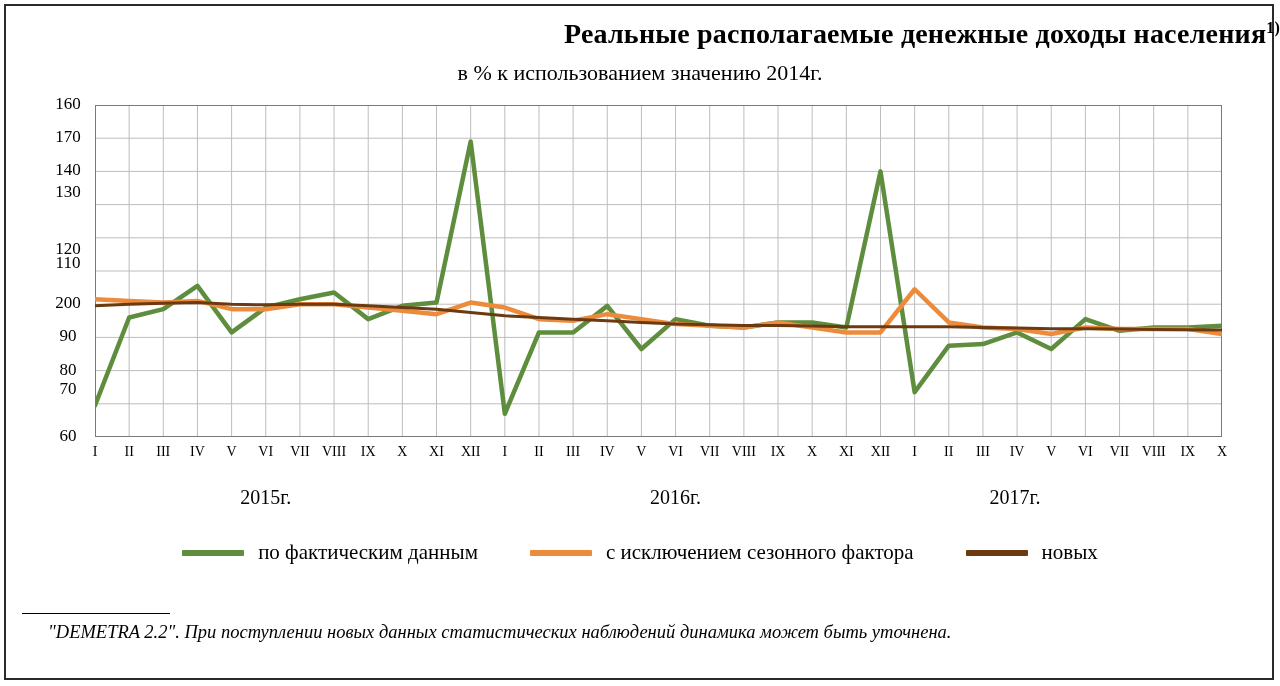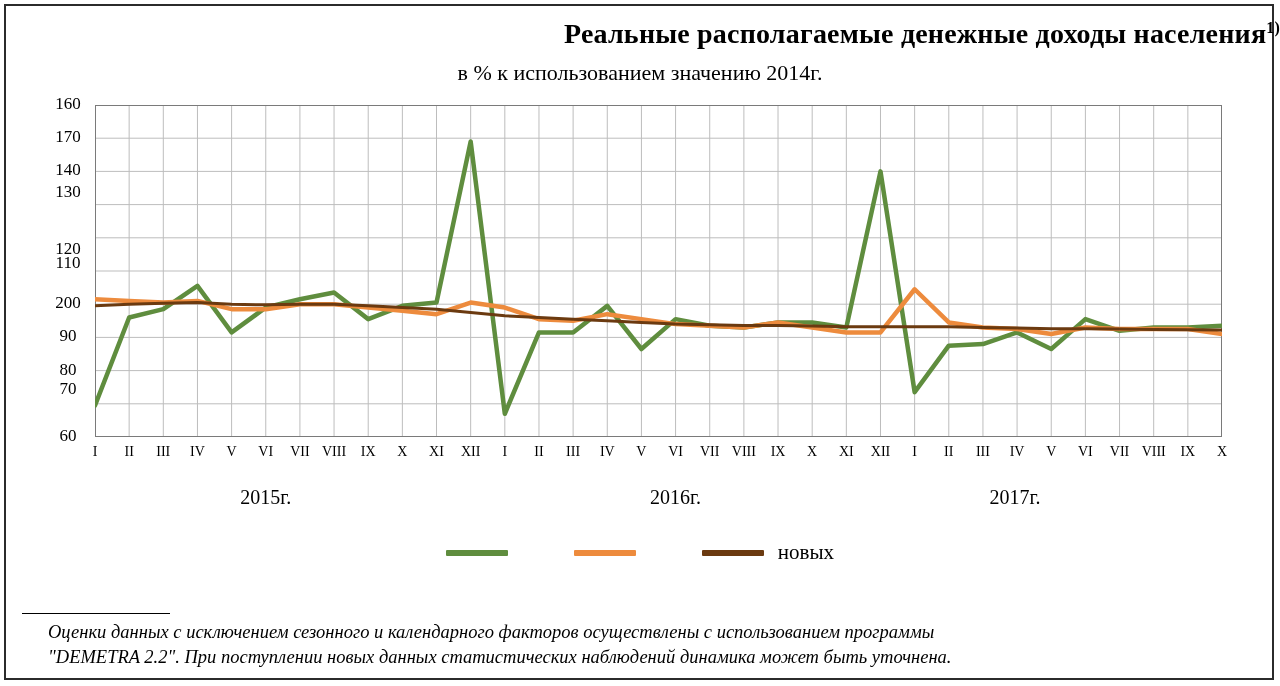--- a/index.html
+++ b/index.html
@@ -264,28 +264,29 @@
 
 <div id="year-labels">
     <div class="year-label" style="left: 265.758px;">2015г.</div>
     <div class="year-label" style="left: 675.576px;">2016г.</div>
     <div class="year-label" style="left: 1015px;">2017г.</div>
   </div>
 
 <div class="legend" id="legend">
     <div class="legend-item">
       <span class="legend-swatch" style="background: rgb(95, 141, 62);"></span>
+      <span class="legend-label">по фактическим  данным</span>
     </div>
     <div class="legend-item">
       <span class="legend-swatch" style="background: rgb(237, 139, 61);"></span>
+      <span class="legend-label">с исключением  сезонного фактора</span>
     </div>
     <div class="legend-item">
       <span class="legend-swatch" style="background: rgb(107, 58, 16);"></span>
       <span class="legend-label">новых</span>
     </div>
   </div>
 
 <div class="footnote-rule"></div>
 <div class="footnote">
 
-  <span class="footnote-body">Оценки  данных  с исключением  сезонного  и календарного  факторов  осуществлены  с  использованием  программы</span>
   <span class="footnote-line2">"DEMETRA 2.2". При поступлении новых данных статистических наблюдений динамика может быть уточнена.</span>
 </div>
 
 </body></html>

